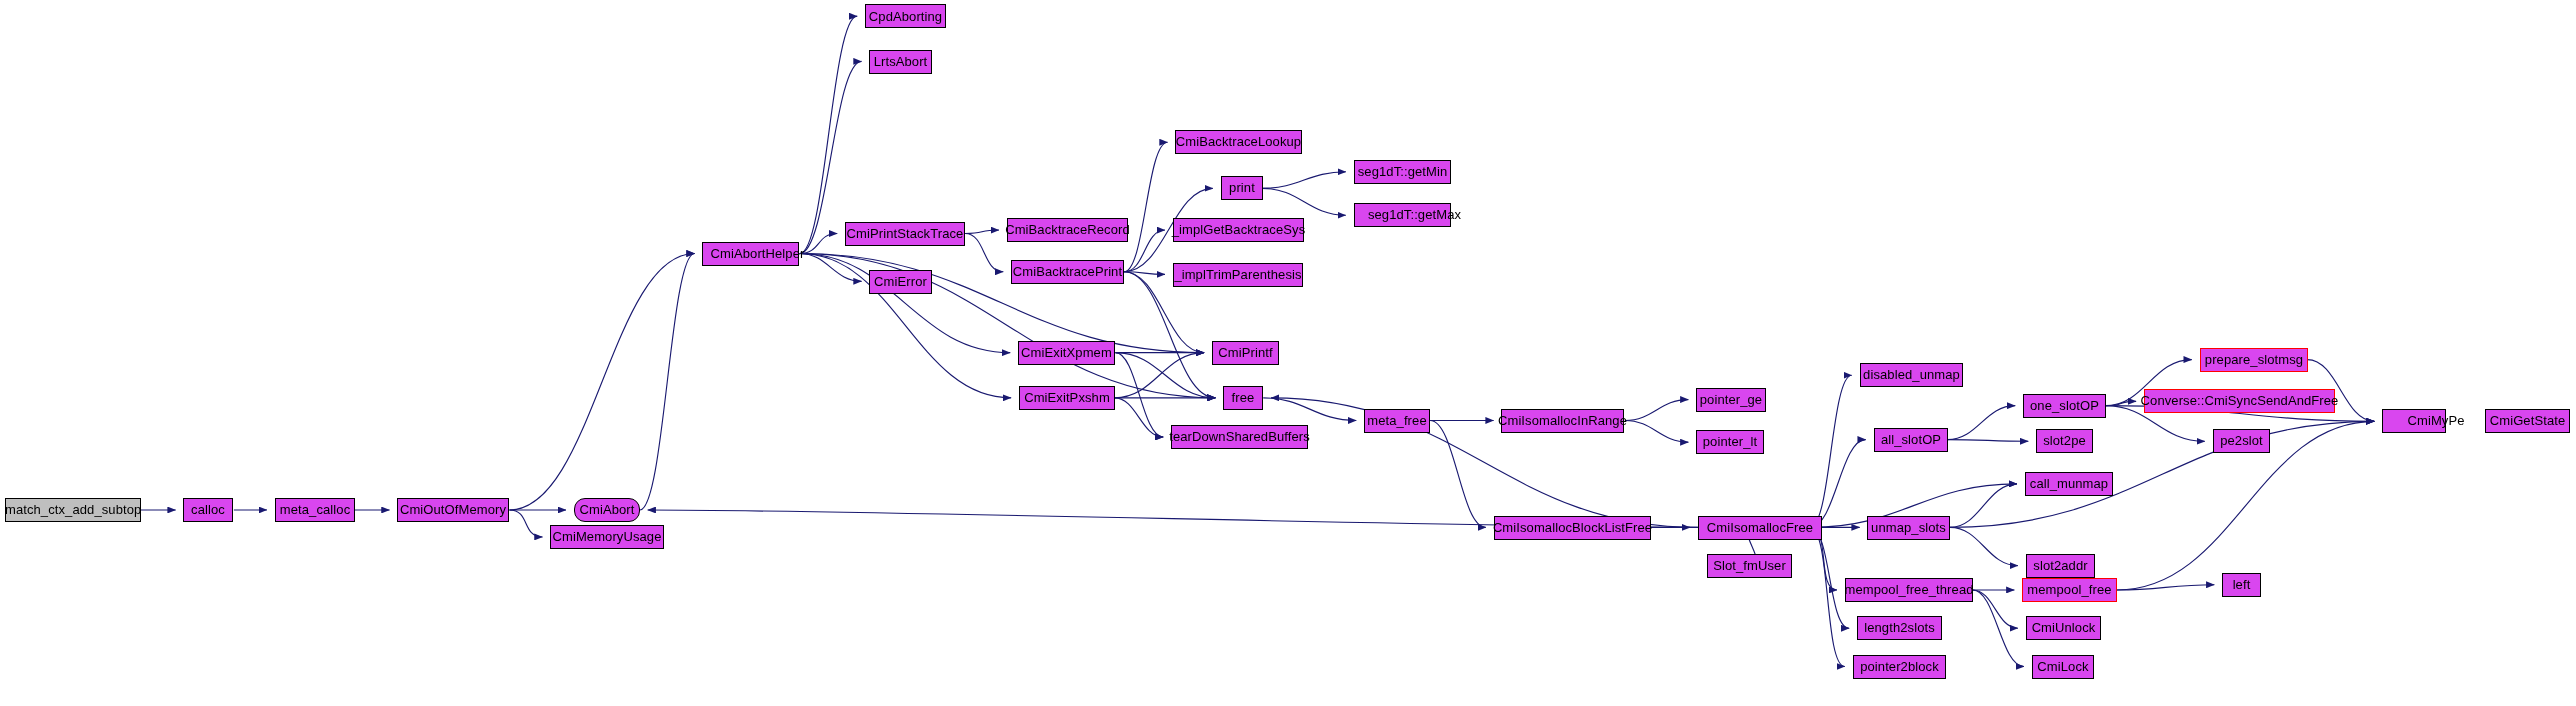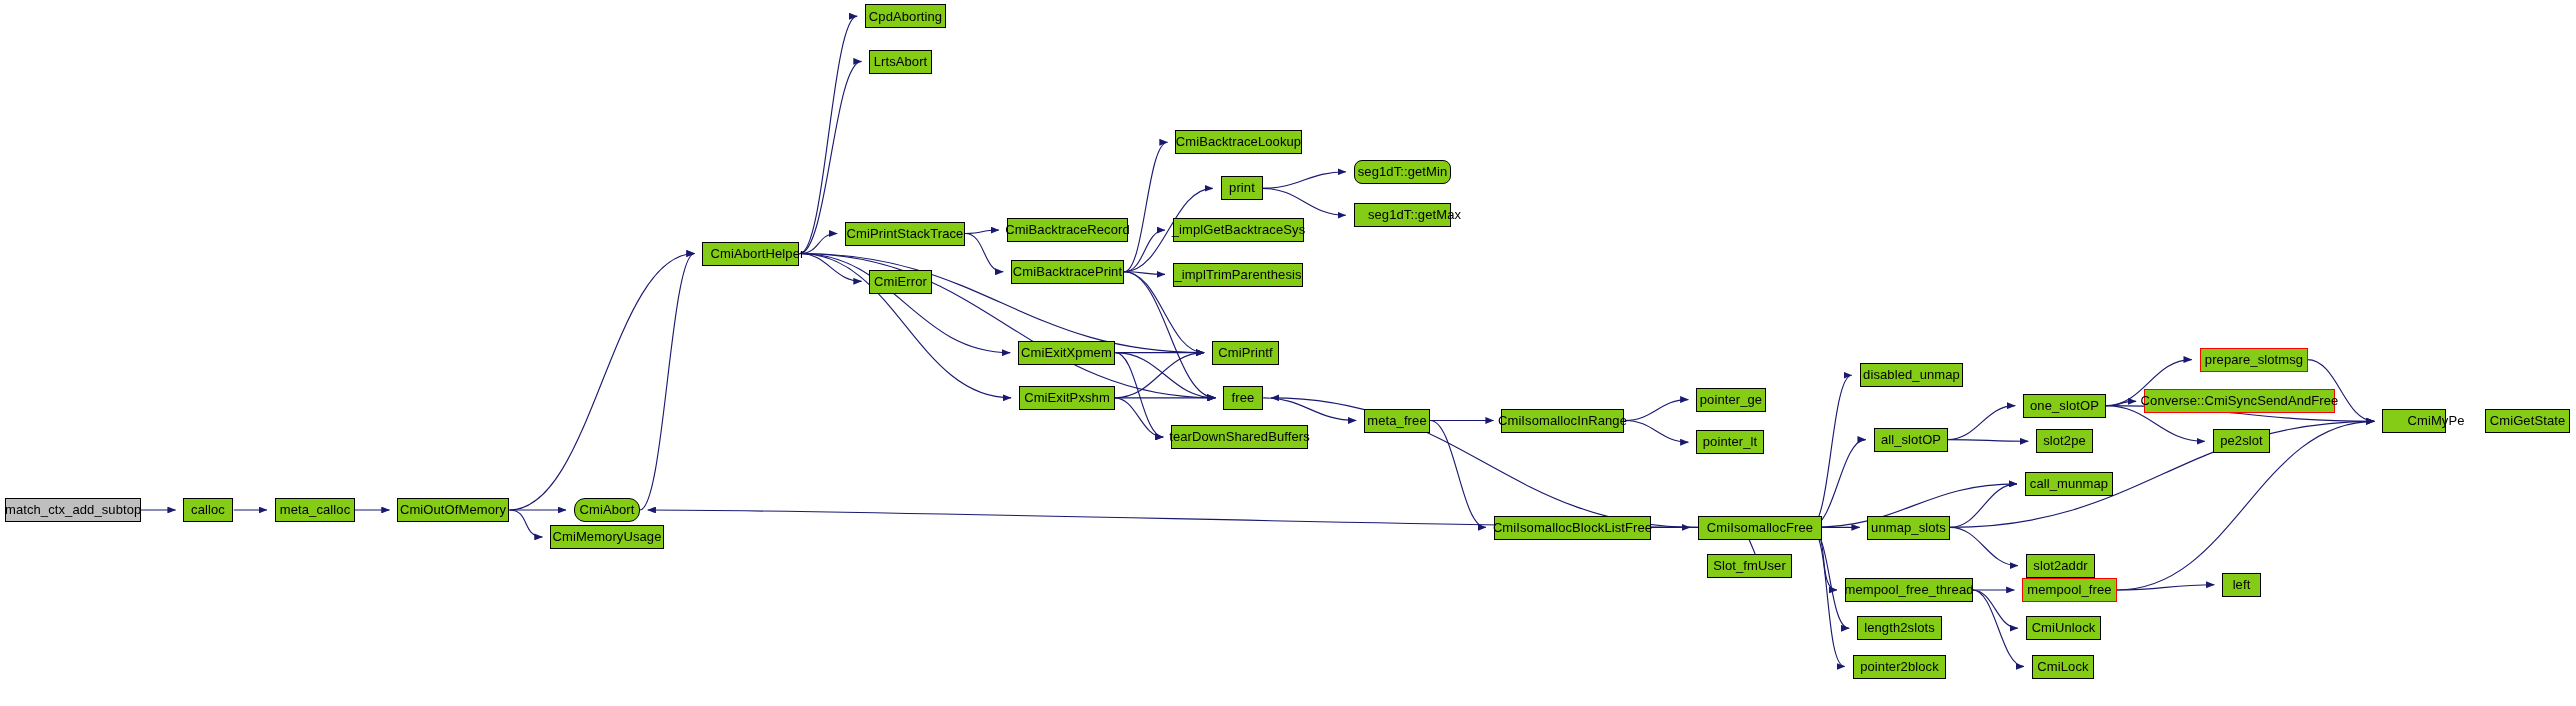--- a/index.html
+++ b/index.html
@@ -4,21 +4,21 @@
 <title>Call Graph</title>
 <style>
   html,body{margin:0;padding:0;background:#ffffff;}
   body{font-family:"Liberation Sans",sans-serif;}
   #graph{position:relative;width:2576px;height:707px;background:#ffffff;overflow:hidden;}
   #edges{position:absolute;left:0;top:0;width:2576px;height:707px;pointer-events:none;}
   .node{
     position:absolute;
     box-sizing:border-box;
     border:0.9px solid #000000;
-    background:#84cc16;
+    background:#d946ef;
     color:#000000;
     font-size:13px;
     line-height:1;
     display:flex;
     align-items:center;
     justify-content:center;
     white-space:nowrap;
     height:23.5px;
     letter-spacing:0.1px;
     z-index:5;
@@ -109,21 +109,21 @@
     <div class="node" style="left: 550px; top: 525px; width: 114px;">CmiMemoryUsage</div>
     <div class="node" style="left: 702px; top: 242px; width: 97px; padding-left: 14px;">CmiAbortHelper</div>
     <div class="node" style="left: 865px; top: 4.3px; width: 81px;">CpdAborting</div>
     <div class="node" style="left: 869px; top: 50px; width: 63px;">LrtsAbort</div>
     <div class="node" style="left: 845px; top: 222px; width: 120px; text-align: right;">CmiPrintStackTrace</div>
     <div class="node" style="left: 869px; top: 270px; width: 63px;">CmiError</div>
     <div class="node" style="left: 1007px; top: 218px; width: 121px; text-align: right;">CmiBacktraceRecord</div>
     <div class="node" style="left: 1011px; top: 260px; width: 113px;">CmiBacktracePrint</div>
     <div class="node" style="left: 1175px; top: 130px; width: 127px;">CmiBacktraceLookup</div>
     <div class="node" style="left: 1221px; top: 176px; width: 42px;">print</div>
-    <div class="node" style="left: 1354px; top: 160px; width: 97px; border-radius: 8px;">seg1dT::getMin</div>
+    <div class="node" style="left: 1354px; top: 160px; width: 97px;">seg1dT::getMin</div>
     <div class="node" style="left: 1354px; top: 203px; width: 97px; padding-left: 24px;">seg1dT::getMax</div>
     <div class="node" style="left: 1173px; top: 218px; width: 131px;">_implGetBacktraceSys</div>
     <div class="node" style="left: 1173px; top: 263px; width: 130px;">_implTrimParenthesis</div>
     <div class="node" style="left: 1018px; top: 341px; width: 97px;">CmiExitXpmem</div>
     <div class="node" style="left: 1019px; top: 386px; width: 96px;">CmiExitPxshm</div>
     <div class="node" style="left: 1212px; top: 341px; width: 67px;">CmiPrintf</div>
     <div class="node" style="left: 1223px; top: 386px; width: 40px;">free</div>
     <div class="node" style="left: 1171px; top: 425px; width: 137px;">tearDownSharedBuffers</div>
     <div class="node" style="left: 1364px; top: 409px; width: 66px;">meta_free</div>
     <div class="node" style="left: 1501px; top: 409px; width: 123px;">CmiIsomallocInRange</div>

